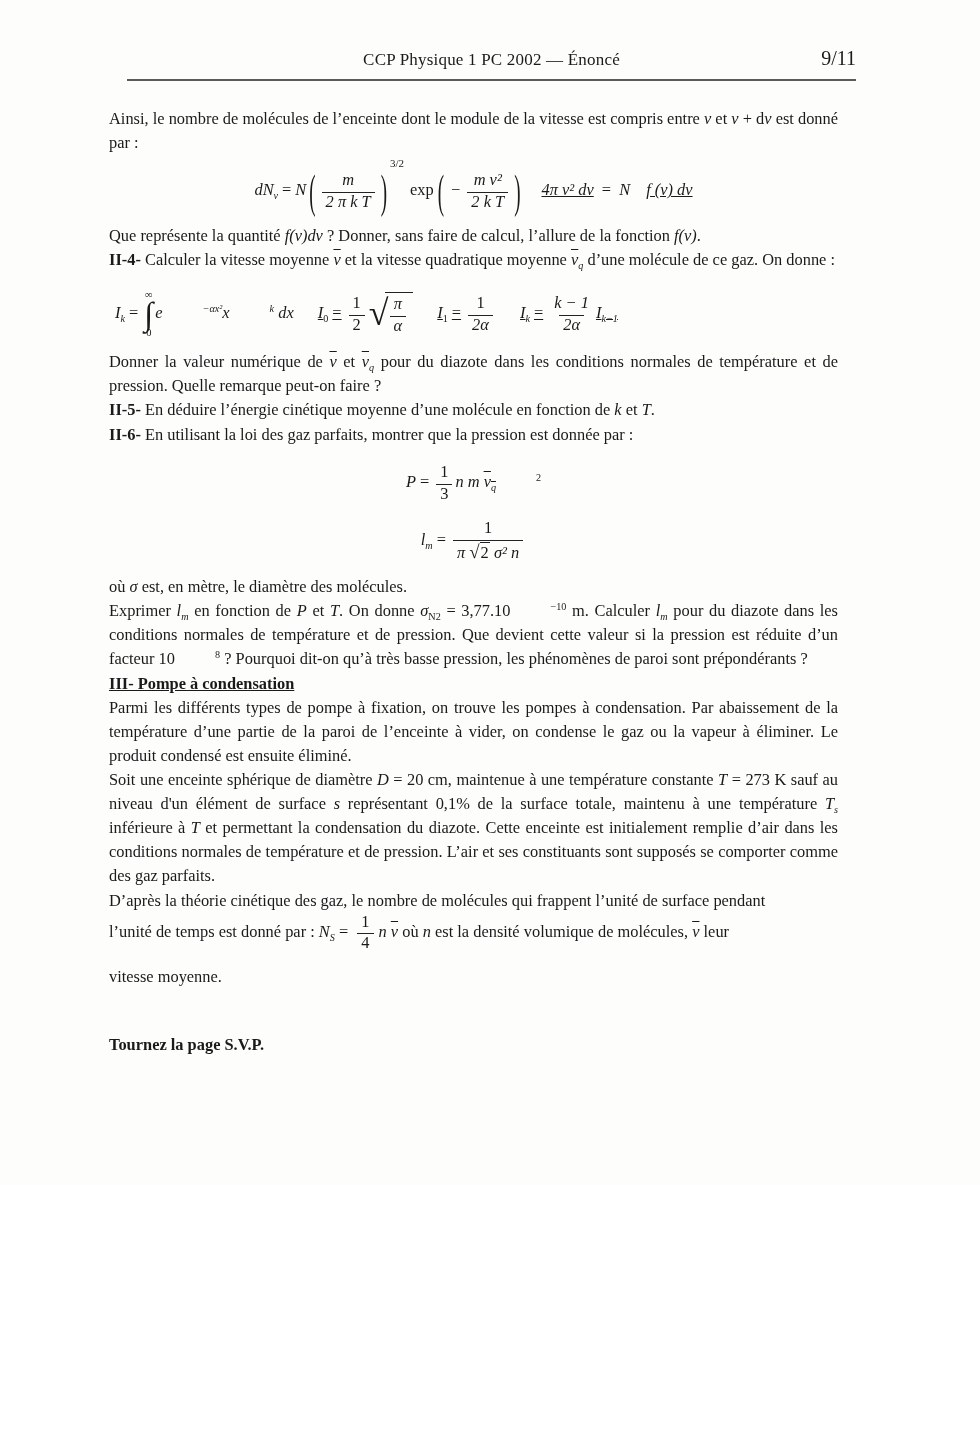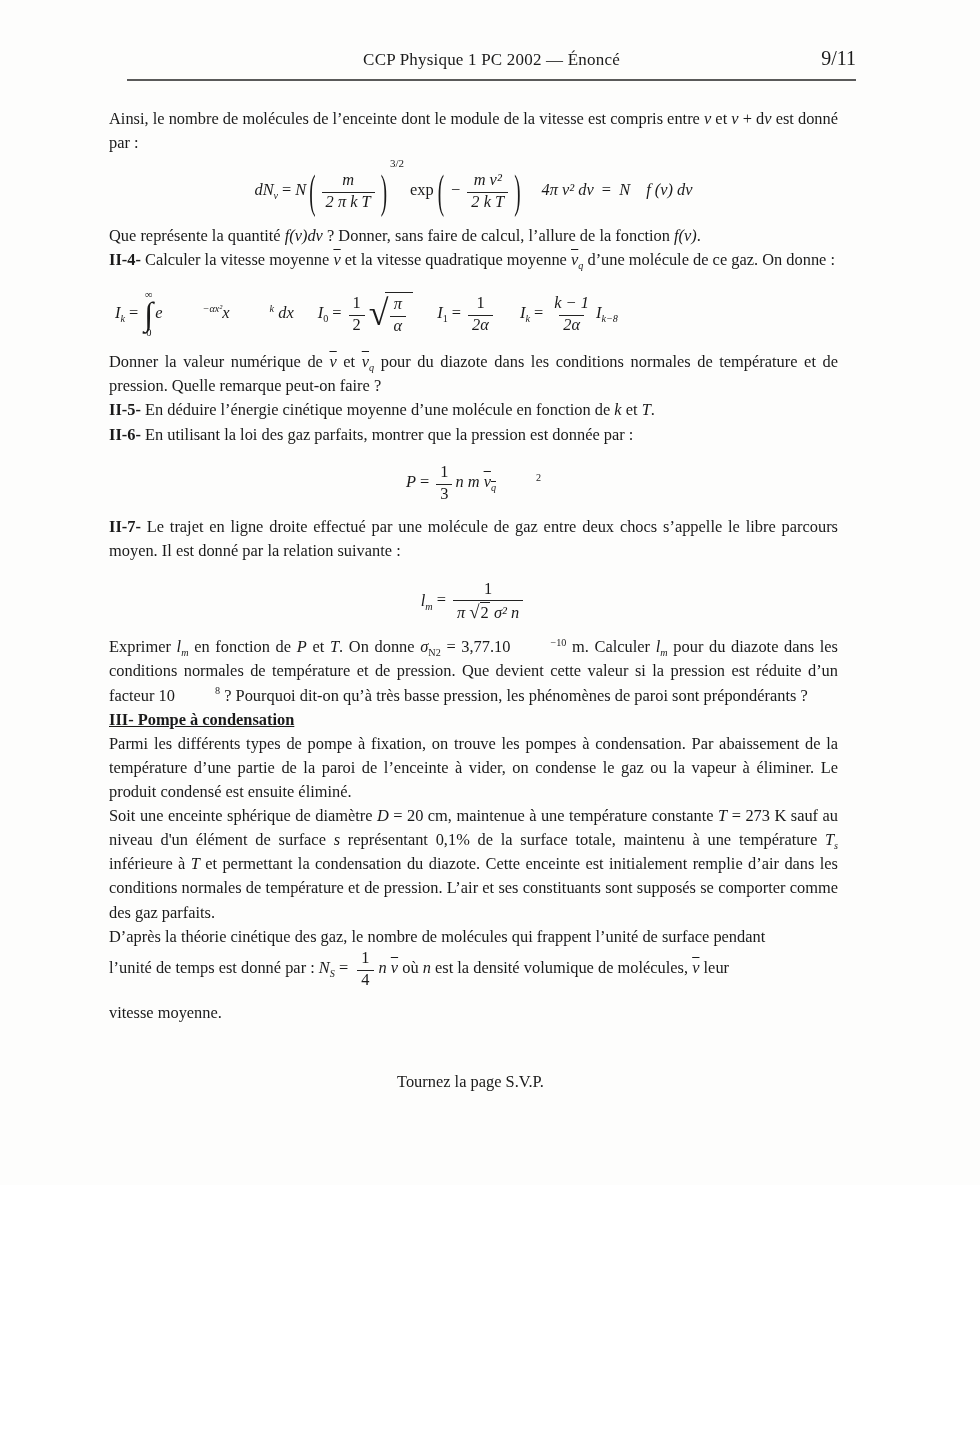--- a/index.html
+++ b/index.html
@@ -41,26 +41,26 @@
             vertical-align: middle; line-height: 1; margin: 0 2px; }
   .intgrp .ilim { font-size: 10.5px; font-style: normal; }
   .intgrp .isym { font-size: 33px; line-height: 0.82; font-style: normal; }
   .sqrt { display: inline-flex; align-items: stretch; vertical-align: middle; margin-left: 1px; }
   .sqrt .rsign { font-style: normal; font-size: 36px; line-height: 1.05; display: flex; align-items: center; }
   .sqrt .rbody { border-top: 1.5px solid #222; margin-left: -4px; padding: 2px 4px 0 2px;
                  display: inline-flex; align-items: center; }
   .rsm { font-style: normal; font-size: 1.15em; }
   .rbar { border-top: 1.3px solid #222; padding: 0 1px; }
   .bar { text-decoration: overline; }
-  .mgap { margin-left: 20px; }
+  .mgap { margin-left: 20px; text-decoration: underline; }
   .inlf { margin: 0 5px; }
   
   .sec { font-weight: bold; text-decoration: underline; margin-top: 38px; }
   
-  .turn { text-align: center; padding-right: 6px; margin-top: 44px !important; font-weight: normal; }
+  .turn { text-align: left; padding-right: 6px; margin-top: 44px !important; font-weight: bold; }
   
   .ftr { position: absolute; top: 1374px; left: 127px; width: 729px; text-align: right; }
   .ftr-rule { border-top: 2px solid #2e2e2e; }
   .ftr-text { margin-top: 14px; font-family: "DejaVu Sans", sans-serif; font-size: 15.5px; color: #222; }
   .ftr-url { font-family: "DejaVu Sans Mono", monospace; color: #2b2bd0; text-decoration: none; cursor: pointer; }
 </style>
 </head>
 <body>
 
 <div class="page">
@@ -110,45 +110,45 @@
           </span></span>
 
       <span class="mgap"><i>I</i><sub>1</sub><span class="mop">=</span><span class="frac">
             <span class="num">1</span>
             <i class="den">2α</i>
           </span></span>
 
       <span class="mgap"><i>I</i><sub><i>k</i></sub><span class="mop">=</span><span class="frac">
             <i class="num">k − 1</i>
             <i class="den">2α</i>
-          </span><i>I</i><sub><i>k−8</i></sub></span>
+          </span><i>I</i><sub><i>k−1</i></sub></span>
     </div>
 
     <p><span>Donner la valeur numérique de </span><i class="bar">v</i><span> et </span><i class="bar">v</i><sub><i>q</i></sub><span> pour du diazote dans les conditions normales de température et de pression. Quelle remarque peut-on faire ?</span></p>
 
     <p class="mt"><b>II-5-</b><span> En déduire l’énergie cinétique moyenne d’une molécule en fonction de </span><i>k</i><span> et </span><i>T</i><span>.</span></p>
 
     <p class="mt"><b>II-6-</b><span> En utilisant la loi des gaz parfaits, montrer que la pression est donnée par :</span></p>
 
     <div class="fml">
       <i>P</i><span class="mop">=</span><span class="frac">
           <span class="num">1</span>
           <span class="den">3</span>
         </span><i>n m </i><span class="bar"><i>v</i><sub><i>q</i></sub></span><sup>2</sup>
     </div>
 
-    <p class="mt"><b>II-7-</b><span> Le trajet en ligne droite effectué par une molécule de gaz entre deux chocs s’appelle le libre parcours moyen. Il est donné par la relation suivante :</span></p>
 
     <div class="fml">
       <i>l</i><sub><i>m</i></sub><span class="mop">=</span><span class="frac">
           <span class="num">1</span>
           <span class="den"><i>π </i><span class="rsm">√</span><span class="rbar">2</span><i> σ² n</i></span>
         </span>
     </div>
 
+    <p><span>où  </span><i>σ</i><span>  est, en mètre, le diamètre des molécules.</span></p>
 
     <p><span>Exprimer </span><i>l</i><sub><i>m</i></sub><span> en fonction de </span><i>P</i><span> et </span><i>T</i><span>. On donne </span><i>σ</i><sub>N2</sub><span> = 3,77.10</span><sup>−10</sup><span> m. Calculer </span><i>l</i><sub><i>m</i></sub><span> pour du diazote dans les conditions normales de température et de pression. Que devient cette valeur si la pression est réduite d’un facteur 10</span><sup>8</sup><span> ? Pourquoi dit-on qu’à très basse pression, les phénomènes de paroi sont prépondérants ?</span></p>
 
     <p class="sec">III- Pompe à condensation</p>
 
     <p class="mt-lg"><span>Parmi les différents types de pompe à fixation, on trouve les pompes à condensation. Par abaissement de la température d’une partie de la paroi de l’enceinte à vider, on condense le gaz ou la vapeur à éliminer. Le produit condensé est ensuite éliminé.</span></p>
 
     <p><span>Soit une enceinte sphérique de diamètre </span><i>D</i><span> = 20 cm, maintenue à une température constante </span><i>T</i><span> = 273 K sauf au niveau d'un élément de surface </span><i>s</i><span> représentant 0,1% de la surface totale, maintenu à une température </span><i>T</i><sub><i>s</i></sub><span> inférieure à </span><i>T</i><span> et permettant la condensation du diazote. Cette enceinte est initialement remplie d’air dans les conditions normales de température et de pression. L’air et ses constituants sont supposés se comporter comme des gaz parfaits.</span></p>
 
     <p><span>D’après la théorie cinétique des gaz, le nombre de molécules qui frappent l’unité de surface pendant</span></p>

